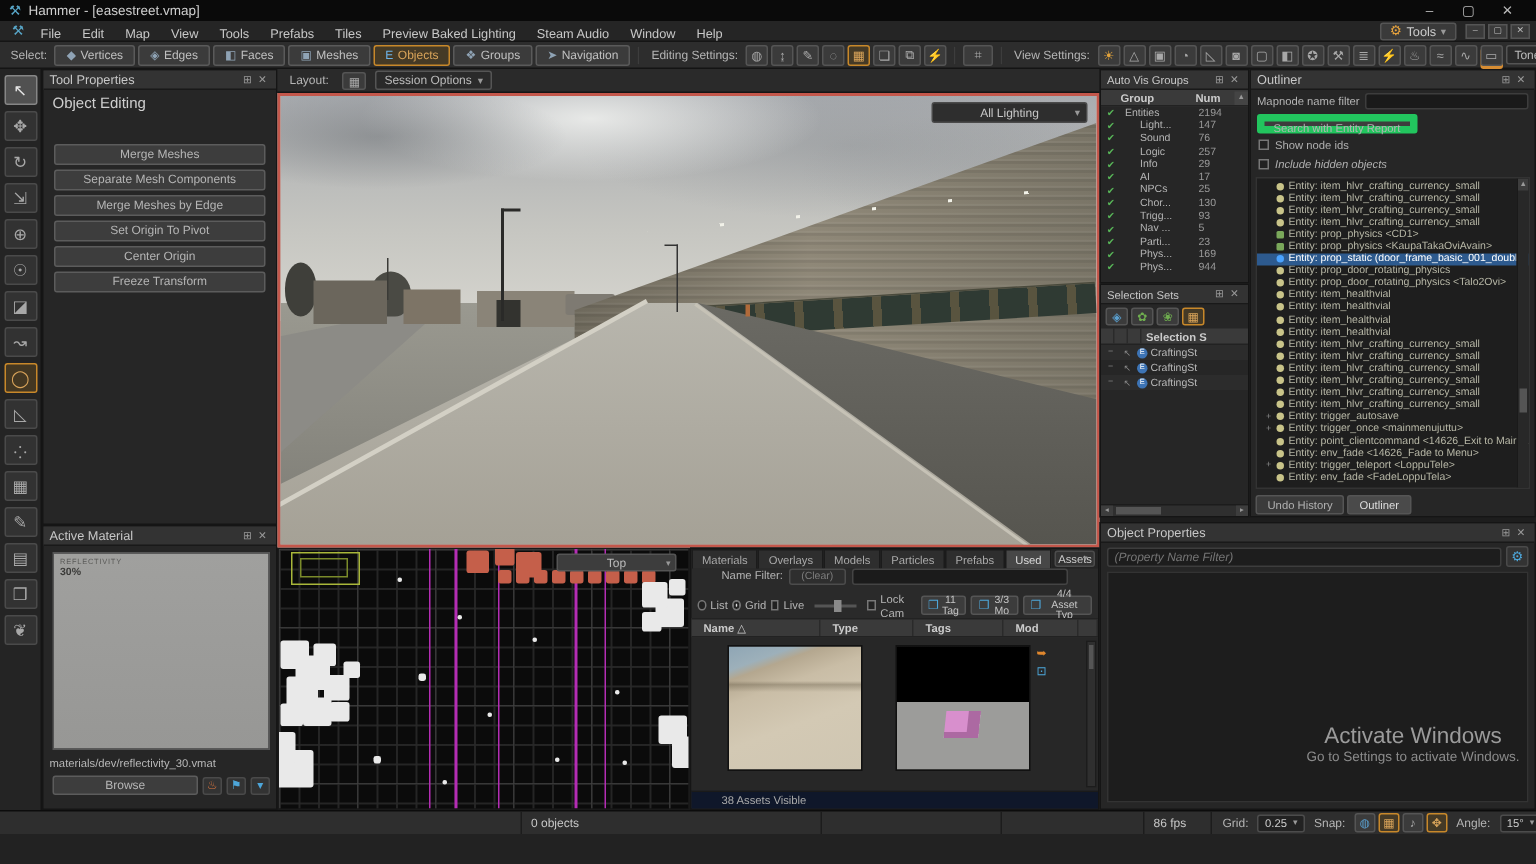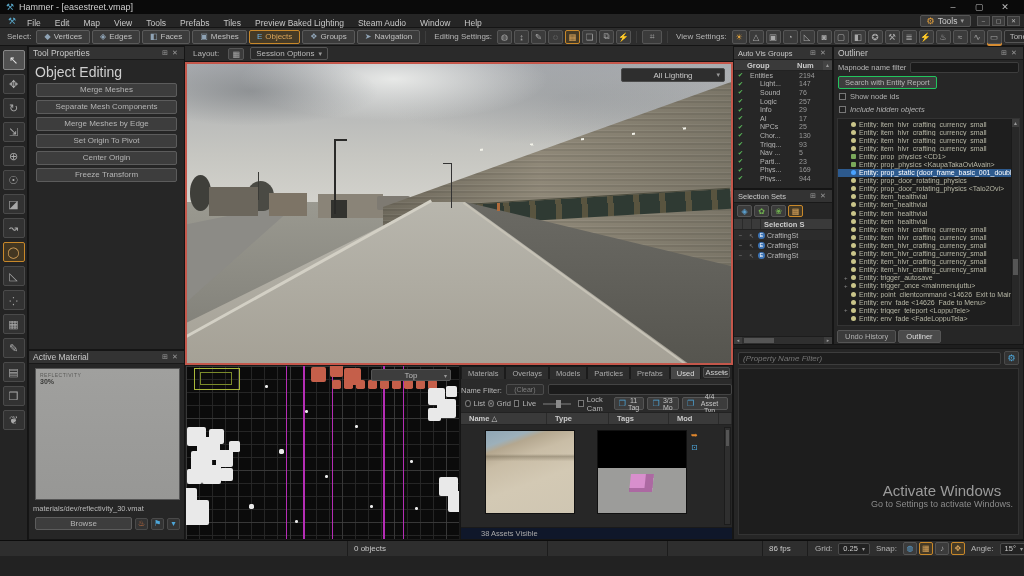--- a/index.html
+++ b/index.html
@@ -39,21 +39,21 @@
   
   .panel{background:#262626;border:1px solid #151515}
   .ph{height:13px;background:#333;border-bottom:1px solid #191919;display:flex;align-items:center;padding:0 4px;font-size:8.5px;color:#c8c8c8}
   .ph .sp{flex:1}
   .phb{width:10px;font-size:7px;color:#999;text-align:center}
   .phb.pin::before{content:'⊞'}
   .phb.x::before{content:'✕'}
   .pbtn{display:block;height:14px;background:#3d3d3d;border:1px solid #5c5c5c;border-radius:2px;color:#b5b5b5;font-size:8px;text-align:center;line-height:12px;width:100%}
   
   .toolprops{left:28px;top:46px;width:157px;height:304px}
-  .sectionlbl{font-size:14px;color:#cfcfcf;padding:4px 6px 2px}
+  .sectionlbl{font-size:10px;color:#cfcfcf;padding:4px 6px 20px}
   .tp-btns{padding:1px 7px;display:flex;flex-direction:column;gap:3px}
   .activemat{left:28px;top:350px;width:157px;height:190px}
   .matthumb{position:absolute;left:6px;top:17px;width:145px;height:132px;background:linear-gradient(#a0a09e,#979795);border:1px solid #555}
   .matthumb .r1{font-size:5px;color:#5a5a58;padding:3px 0 0 4px;letter-spacing:.5px}
   .matthumb .r2{font-size:7px;font-weight:bold;color:#3a3a38;padding-left:4px}
   .matpath{position:absolute;left:4px;top:153px;font-size:7.5px;color:#b8b8b8;white-space:nowrap}
   .browserow{position:absolute;left:6px;top:166px;width:145px;display:flex;gap:3px;align-items:center}
   .browsebtn{flex:1;height:13px;background:#3d3d3d;border:1px solid #5c5c5c;border-radius:2px;color:#b5b5b5;font-size:8px;line-height:11px;text-align:center}
   .matic{width:13px;height:12px;background:#333;border:1px solid #4a4a4a;border-radius:2px;font-size:8px;display:flex;align-items:center;justify-content:center}
   
@@ -109,21 +109,21 @@
     80px 20px 0 1px,120px 45px 0 1px,95px 85px 0 2px,140px 110px 0 1px,170px 60px 0 1px,225px 95px 0 1px,65px 140px 0 2px,185px 140px 0 1px,230px 142px 0 1px,110px 155px 0 1px}
   .topdd{position:absolute;right:8px;top:3px;width:80px;height:12px;background:#3d3d3d;border:1px solid #555;border-radius:2px;color:#bbb;font-size:8px;display:flex;align-items:center;justify-content:center}
   .topdd::after{content:'▾';position:absolute;right:3px;font-size:6px;color:#999}
   
   .assets{left:460px;top:365px;width:273px;height:175px;background:#2a2a2a;border:1px solid #151515;display:flex;flex-direction:column}
   .atabs{display:flex;height:13px;background:#232323}
   .atab{height:13px;padding:0 6px;font-size:7.5px;color:#aaa;background:#2e2e2e;border:1px solid #1b1b1b;border-bottom:none;display:flex;align-items:center}
   .atab.active{background:#474747;color:#ddd}
   .assetsdd{flex:1;margin:1px 2px;display:flex;align-items:center;justify-content:center;background:#333;border:1px solid #4c4c4c;border-radius:2px;font-size:7.5px;color:#ccc;position:relative}
   .assetsdd::after{content:'▾';position:absolute;right:4px;font-size:6px;color:#999}
-  .frow{display:flex;align-items:flex-end;height:16px;gap:4px;padding:0 0}
+  .frow{display:flex;align-items:flex-start;height:16px;gap:4px;padding:0 20px}
   .flabel{font-size:7.5px;color:#b5b5b5}
   .clearbtn{width:38px;height:11px;background:#2e2e2e;border:1px solid #4c4c4c;border-radius:2px;color:#7d7d7d;font-size:7px;line-height:9px;text-align:center}
   .ainput{flex:1;height:11px;background:#1b1b1b;border:1px solid #444;border-radius:2px;color:#ccc;font-size:7.5px;padding:0 3px}
   .orow{display:flex;align-items:center;height:17px;gap:3px;padding:0 4px}
   .radio{width:7px;height:7px;border:1px solid #777;border-radius:50%;background:#222;display:inline-block}
   .radio.on{background:#222;box-shadow:inset 0 0 0 1.5px #222,inset 0 0 0 4px #ddd}
   .cbox{width:7px;height:7px;border:1px solid #777;background:#222;display:inline-block}
   .slider{width:40px;height:2px;background:#555;position:relative;margin:0 4px}
   .slider i{position:absolute;left:45%;top:-3px;width:5px;height:8px;background:#8a8a8a;display:block}
   .tagbtn{display:flex;align-items:center;gap:2px;height:13px;padding:0 4px;background:#3c3c3c;border:1px solid #555;border-radius:2px;font-size:7px;color:#c5c5c5}
@@ -160,21 +160,21 @@
   .ssfill{flex:1}
   .hscroll{height:8px;background:#2f2f2f;border-top:1px solid #1c1c1c;display:flex;align-items:center}
   .hscroll .ar{width:8px;height:7px;background:#3d3d3d;font-size:5px;color:#999;text-align:center;line-height:7px}
   .hscroll .tr{flex:1;position:relative;height:5px}
   .hscroll .tr i{position:absolute;left:2px;top:0;width:30px;height:5px;background:#555;display:block}
   
   .outliner{left:833px;top:46px;width:191px;height:299px;display:flex;flex-direction:column}
   .orow2{display:flex;align-items:center;gap:4px;padding:2px 4px}
   .olabel{font-size:7.5px;color:#b5b5b5;flex:none}
   .oinput{flex:1;height:11px;background:#1a1a1a;border:1px solid #3d3d3d;border-radius:2px;color:#ccc;font-size:7.5px;padding:0 3px}
-  .searchbtn{height:13px;background:#3d3d3d;border:1px solid #22c55e;border-radius:2px;color:#b5b5b5;font-size:7.5px;padding:0 6px;margin:1px 4px;align-self:flex-start}
+  .searchbtn{height:13px;background:#3d3d3d;border:5px solid #22c55e;border-radius:2px;color:#b5b5b5;font-size:7.5px;padding:0 6px;margin:1px 4px;align-self:flex-start}
   .cbrow{display:flex;align-items:center;gap:4px;padding:2px 5px;font-size:7.5px;color:#b0b0b0}
   .cbrow.it{font-style:italic}
   .tree{flex:1;margin:2px 3px;background:#1e1e1e;border:1px solid #333;overflow:hidden;position:relative;padding-top:1px}
   .trow{display:flex;align-items:center;height:8.1px;padding-left:13px;font-size:7px;color:#b7b7a6;white-space:nowrap;overflow:hidden}
   .trow .expand{width:7px;color:#888;font-size:6px;flex:none;margin-left:-7px}
   .trow .icn{flex:none;width:5px;height:5px;border-radius:50%;margin-right:3px;background:#c9c489}
   .trow .icn.green{background:#7aa85a;border-radius:1px}
   .trow .icn.blue{background:#4aa3ff}
   .trow.selected{background:#2d5a8e;color:#fff}
   .vscroll{position:absolute;right:0;top:0;bottom:0;width:8px;background:#282828;border-left:1px solid #1a1a1a}
@@ -759,20 +759,26 @@
           <span class="th"></span>
         </div>
     </div>
     <div class="otabs">
         <button class="otab">Undo History</button>
         <button class="otab active">Outliner</button>
       </div>
   </div>
 
   <div class="abs panel objprops">
+    <div class="ph">
+        <span>Object Properties</span>
+        <span class="sp"></span>
+        <span class="phb pin"></span>
+        <span class="phb x"></span>
+      </div>
     <div class="oprow">
       <input class="opinput" placeholder="(Property Name Filter)" style="">
       <span class="opgear">⚙</span>
     </div>
     <div class="opbody"></div>
     <div class="wm">
       <div class="l1">Activate Windows</div>
       <div class="l2">Go to Settings to activate Windows.</div>
     </div>
   </div>

